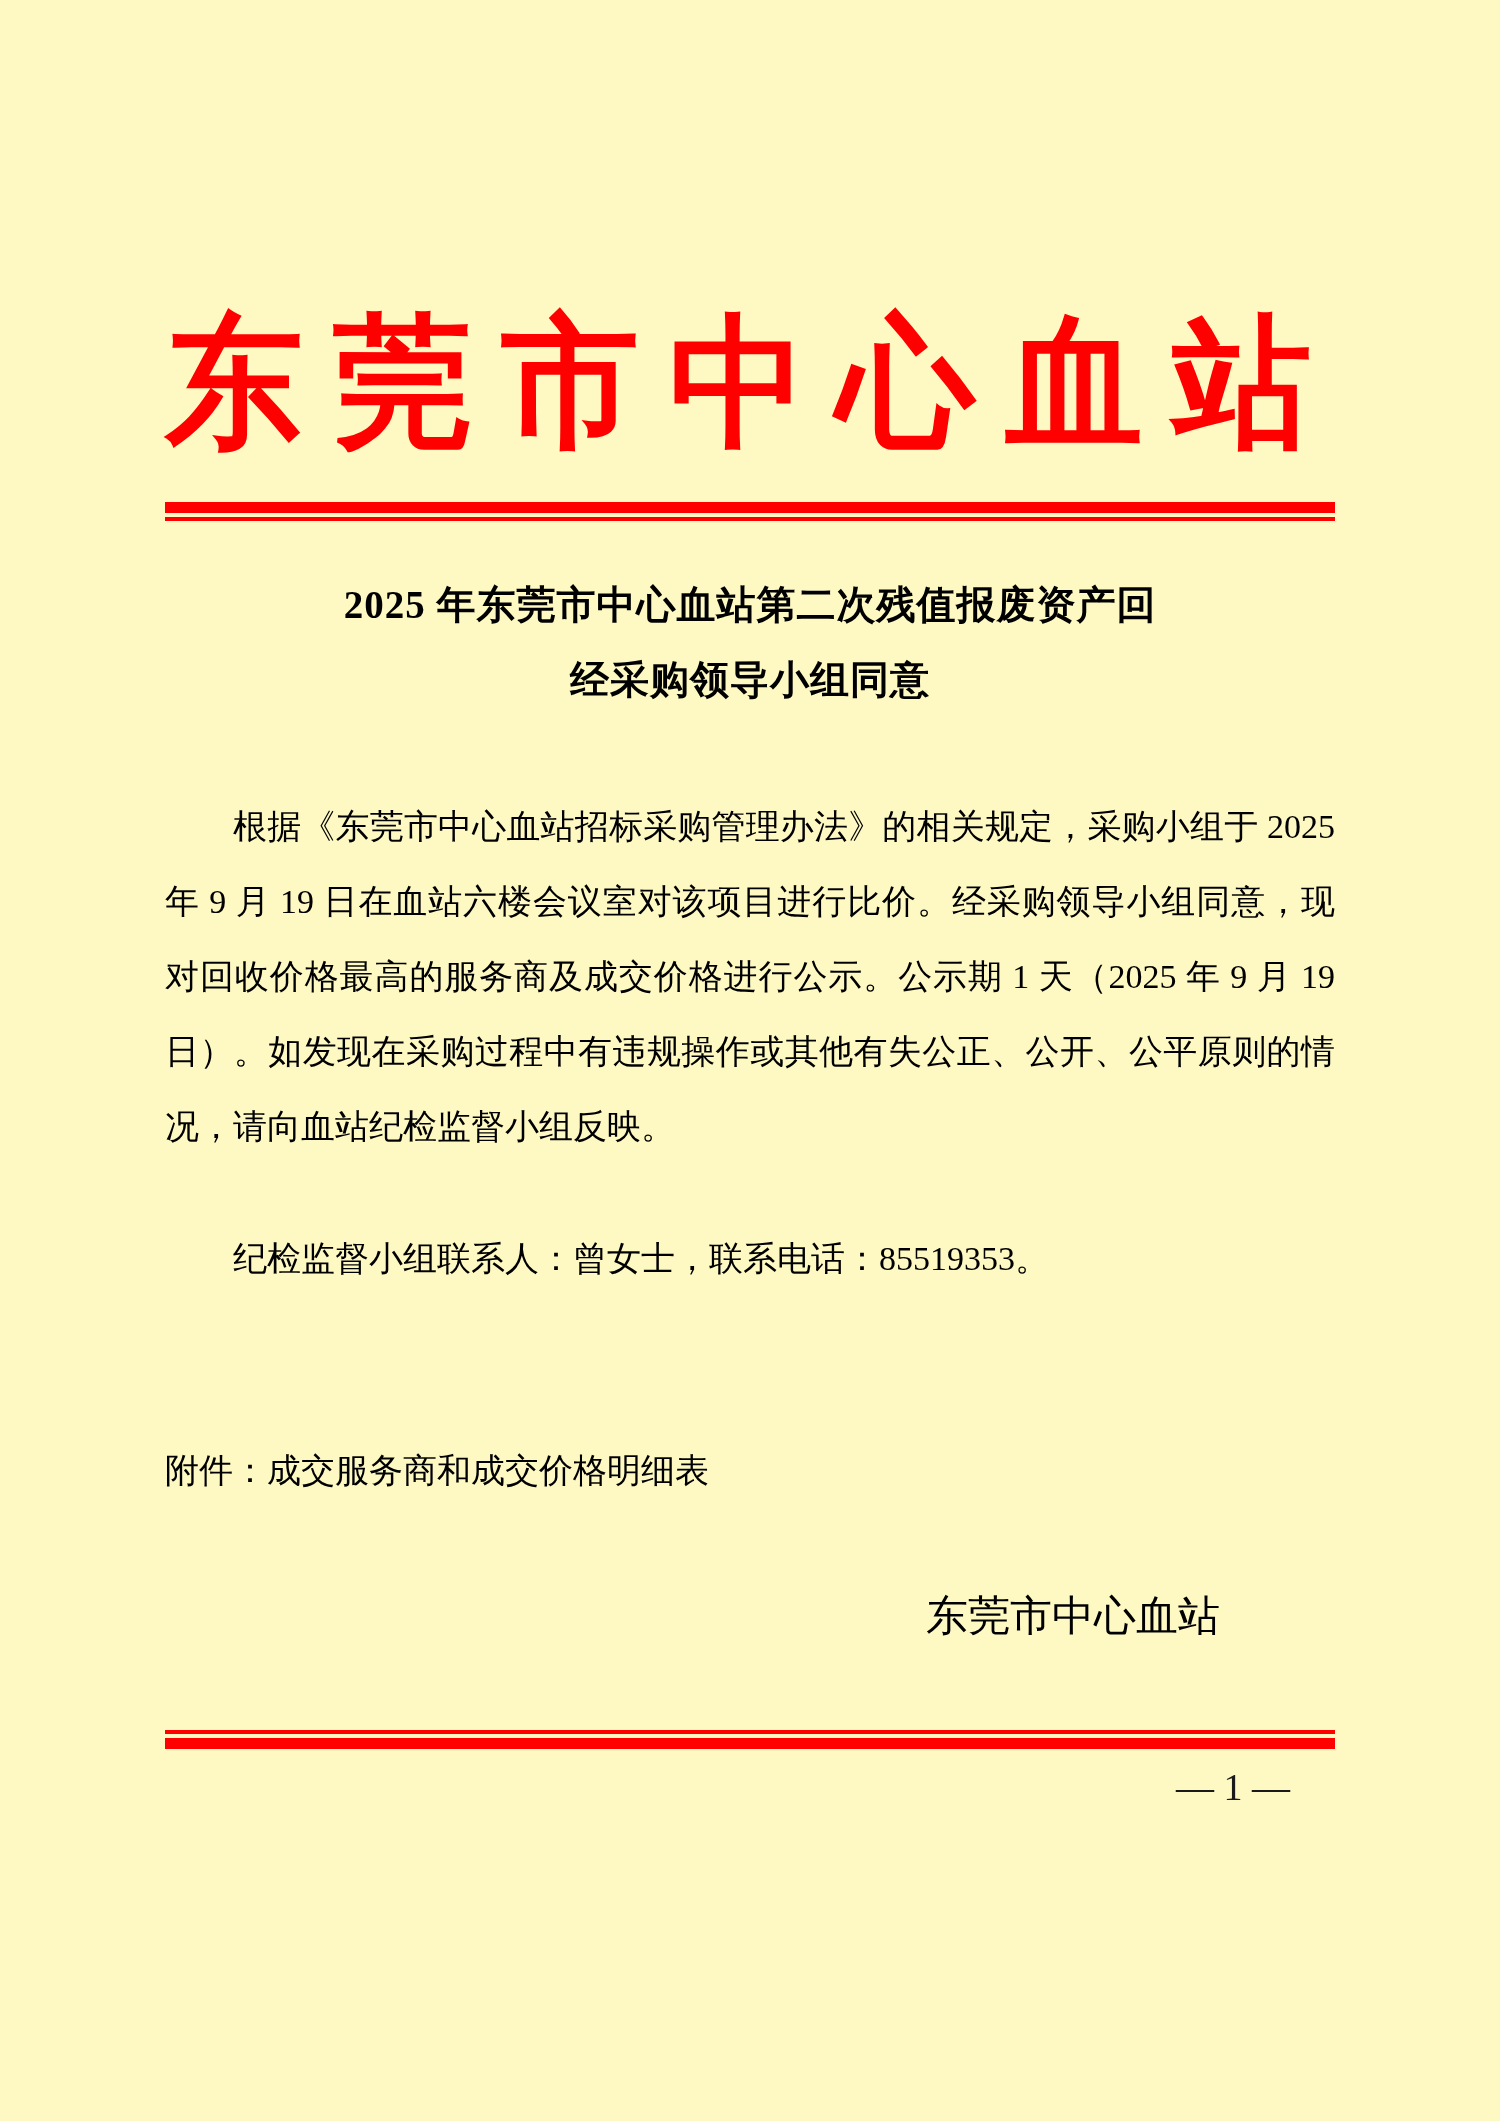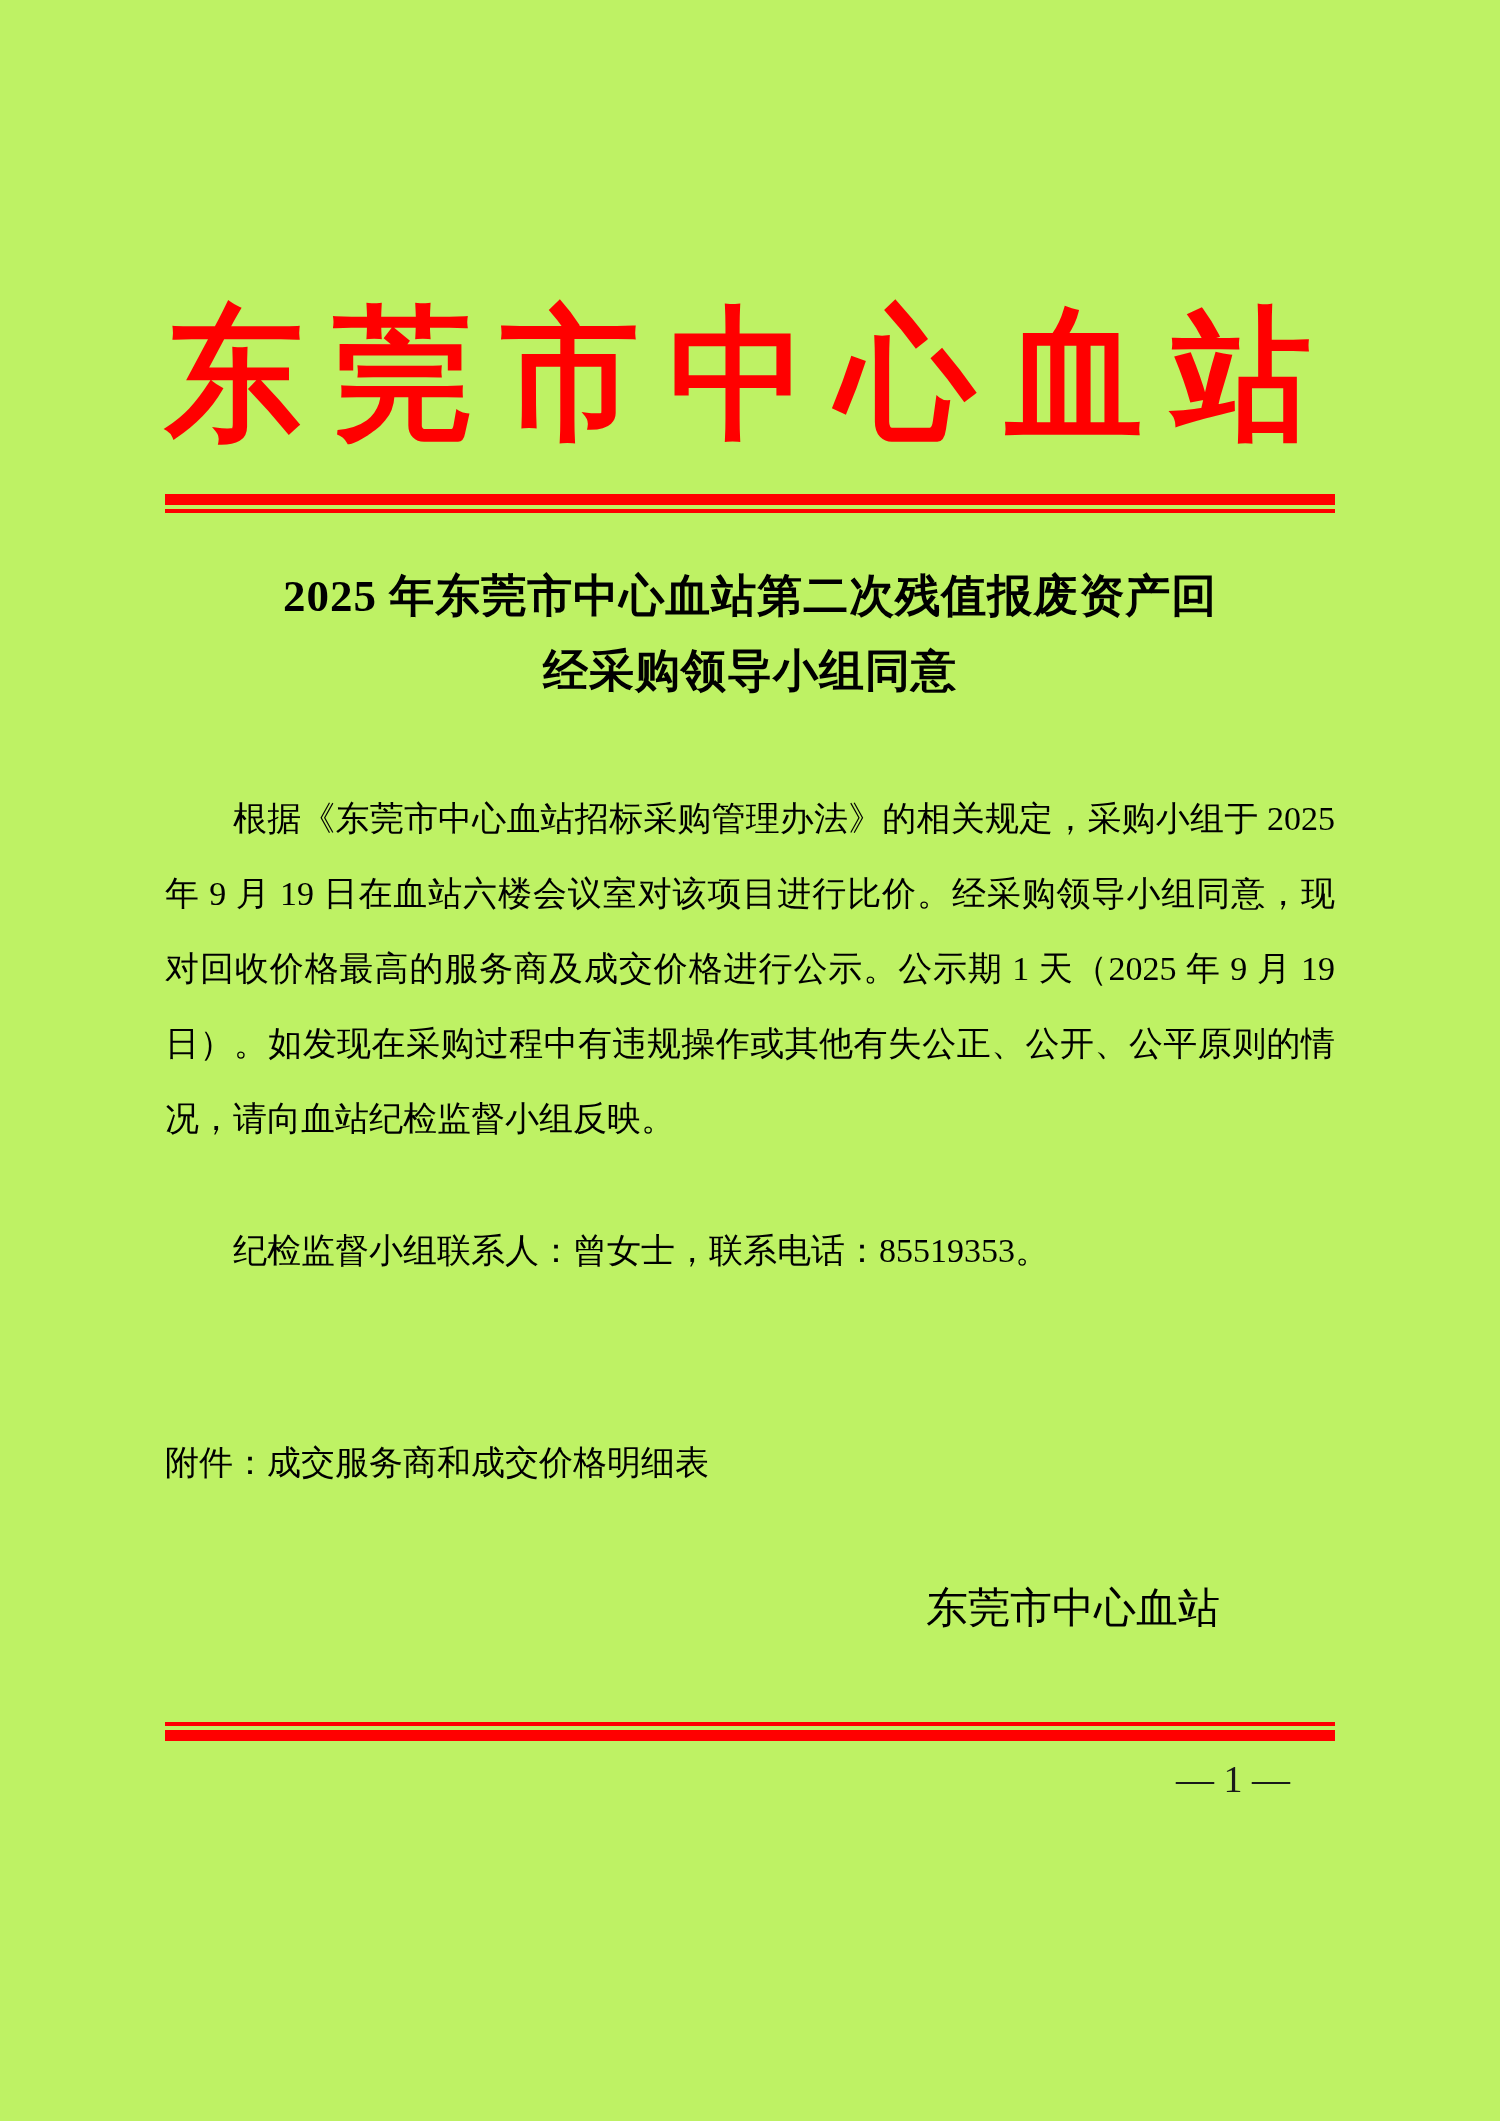--- a/index.html
+++ b/index.html
@@ -7,23 +7,23 @@
   body {
     width: 1500px;
     height: 2121px;
     color: #000;
     font-family: "Liberation Serif", "DejaVu Serif", serif;
     position: relative;
   }
   .page {
     width: 1500px;
     height: 2121px;
-    padding: 4px 165px;
+    padding: 12px 165px;
     overflow: hidden;
-    background: #bef264;
+    background: #fef9c3;
   }
   
   .org-name {
     margin-top: 298px;
     font-size: 138px;
     line-height: 142px;
     font-weight: 700;
     color: var(--accent, #ff0000);
     text-align: center;
     letter-spacing: 30px;
@@ -33,21 +33,21 @@
   }
   
   .sep-top { margin-top: 50px; }
   .sep-bottom { margin-top: 77px; }
   .rule-thick { height: 11px; background: var(--accent, #ff0000); }
   .rule-thin  { height: 4px;  background: var(--accent, #ff0000); }
   .rule-gap   { height: 4px;  background: transparent; }
   
   .doc-title {
     margin-top: 46px;
-    font-size: 45px;
+    font-size: 39px;
     line-height: 75px;
     font-weight: 700;
     text-align: center;
     letter-spacing: 1px;
   }
   
   .body-para {
     font-size: 34px;
     line-height: 75px;
     text-align: justify;

